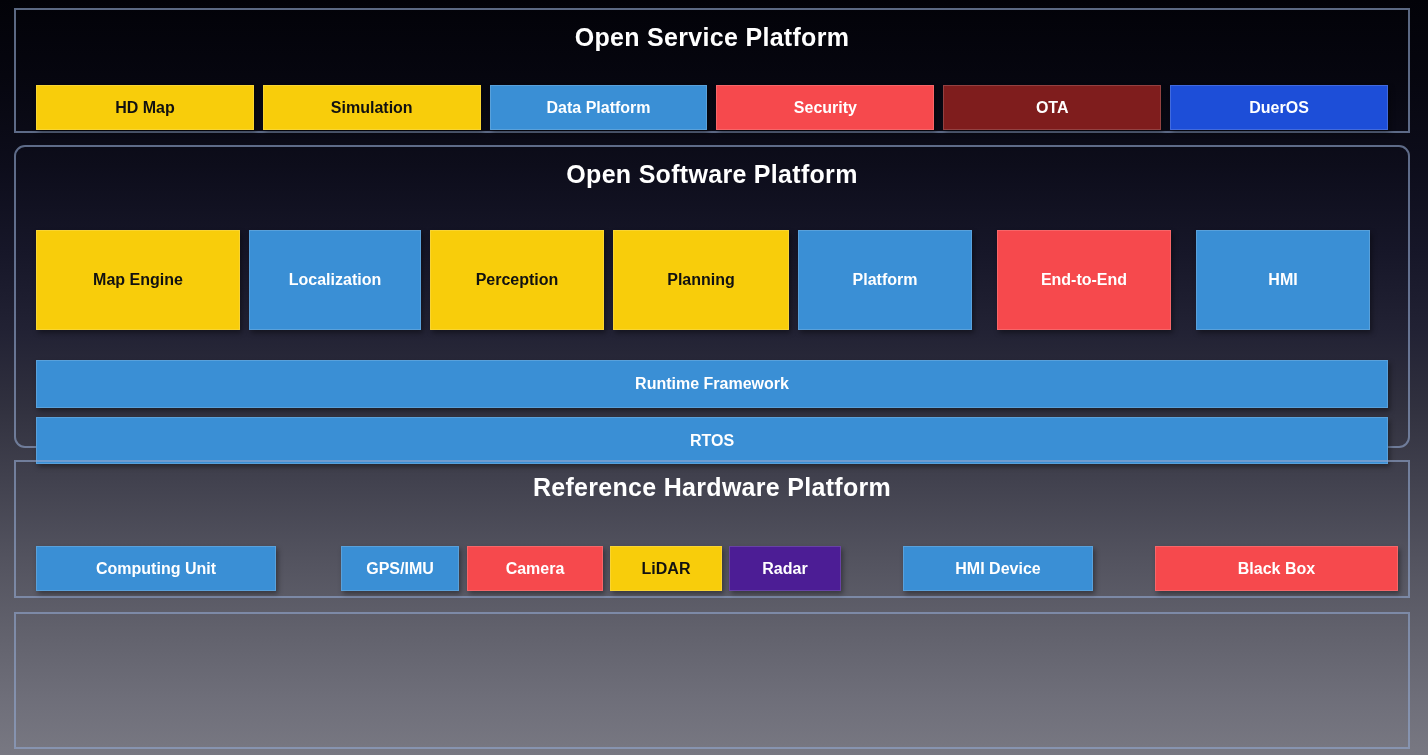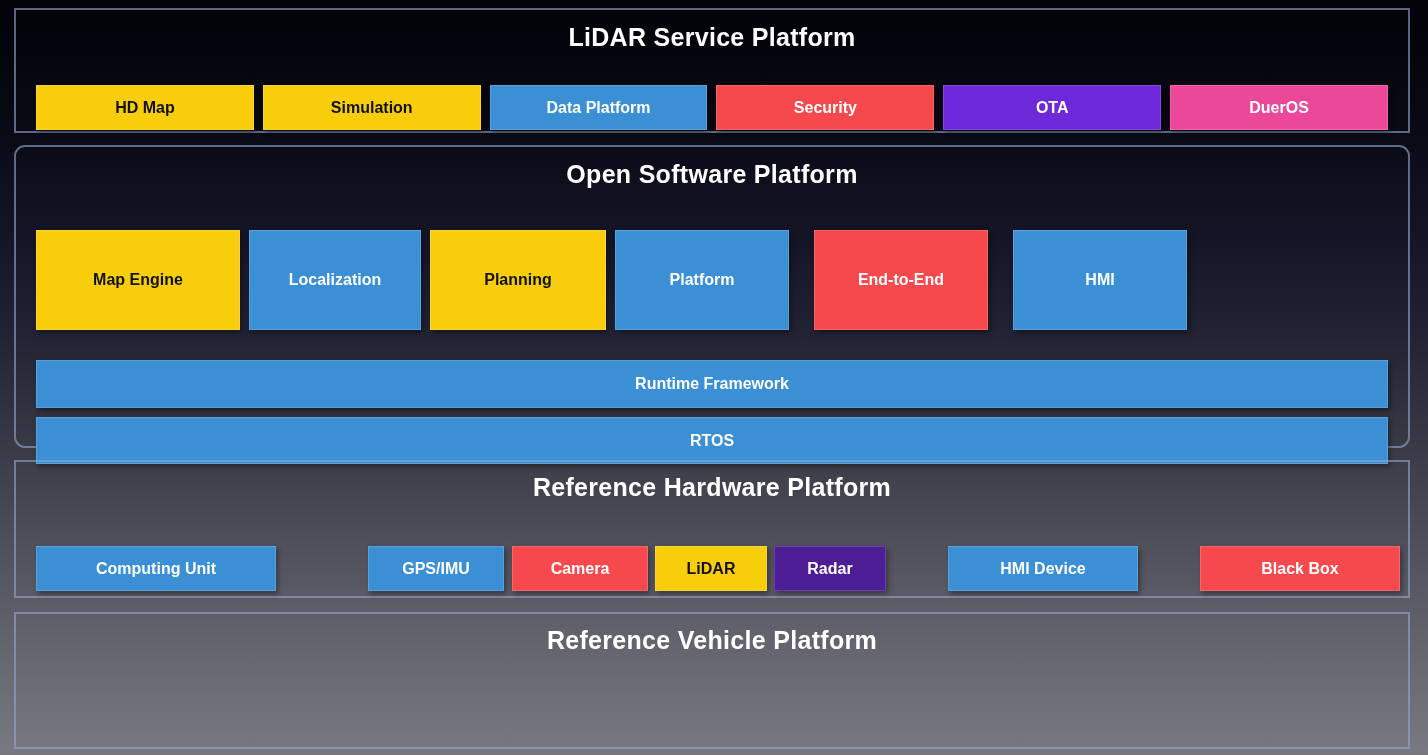--- a/index.html
+++ b/index.html
@@ -48,49 +48,50 @@
   .w204{width:204px}.w172{width:172px}.w174{width:174px}.w176{width:176px}
   .gap-left{margin-left:16px;}
   #sec-software .bar{margin-top:14px;}
   #sec-software .bar + .bar{margin-top:9px;height:47px;}
 
   
   #sec-hardware{top:460px;height:138px;}
   #sec-hardware .section-title{margin-top:11px;}
   #sec-hardware .row{margin-top:28px;}
   #sec-hardware .blk{height:45px;}
-  .w240{width:240px}.w118{width:136px;margin-left:92px}
+  .w240{width:240px}.w118{width:118px;margin-left:65px}
   .w120a{width:136px;margin-left:8px}.w120b{width:112px;margin-left:7px}
-  .w190{width:190px;margin-left:62px}.w228{width:200px;margin-left:62px}
+  .w190{width:190px;margin-left:62px}.w228{width:243px;margin-left:62px}
 
   
   #sec-vehicle{top:612px;height:137px;}
   #sec-vehicle .section-title{margin-top:12px;}
   #sec-vehicle .bar{margin-top:25px;height:45px;}
 </style>
 </head>
 <body>
 
 <div class="section" id="sec-cloud">
-  <div class="section-title">LiDAR Service Platform</div>
+  <div class="section-title">Open Service Platform</div>
   <div class="row">
     <div class="blk grow" data-color="yellow" style="background-color: rgb(248, 205, 11);">HD Map</div>
     <div class="blk grow" data-color="yellow" style="background-color: rgb(248, 205, 11);">Simulation</div>
     <div class="blk grow" data-color="blue" style="background-color: rgb(58, 143, 213);">Data Platform</div>
     <div class="blk grow" data-color="red" style="background-color: rgb(246, 73, 77);">Security</div>
-    <div class="blk grow" data-color="red" style="background-color: #6d28d9;">OTA</div>
-    <div class="blk grow" data-color="blue" style="background-color: #ec4899;">DuerOS</div>
+    <div class="blk grow" data-color="red" style="background-color: #7f1d1d;">OTA</div>
+    <div class="blk grow" data-color="blue" style="background-color: #1d4ed8;">DuerOS</div>
   </div>
 </div>
 
 <div class="section" id="sec-software">
   <div class="section-title">Open Software Platform</div>
   <div class="row">
     <div class="blk w204" data-color="yellow" style="background-color: rgb(248, 205, 11);">Map Engine</div>
     <div class="blk w172" data-color="blue" style="background-color: rgb(58, 143, 213);">Localization</div>
+    <div class="blk w174" data-color="yellow" style="background-color: rgb(248, 205, 11);">Perception</div>
     <div class="blk w176" data-color="yellow" style="background-color: rgb(248, 205, 11);">Planning</div>
     <div class="blk w174" data-color="blue" style="background-color: rgb(58, 143, 213);">Platform</div>
     <div class="blk w174 gap-left" data-color="red" style="background-color: rgb(246, 73, 77);">End-to-End</div>
     <div class="blk w174 gap-left" data-color="blue" style="background-color: rgb(58, 143, 213);">HMI</div>
   </div>
   <div class="bar" data-color="blue" style="background-color: rgb(58, 143, 213);">Runtime Framework</div>
   <div class="bar" data-color="blue" style="background-color: rgb(58, 143, 213);">RTOS</div>
 </div>
 
 <div class="section" id="sec-hardware">
@@ -100,14 +101,13 @@
     <div class="blk w118" data-color="blue" style="background-color: rgb(58, 143, 213);">GPS/IMU</div>
     <div class="blk w120a" data-color="red" style="background-color: rgb(246, 73, 77);">Camera</div>
     <div class="blk w120b" data-color="yellow" style="background-color: rgb(248, 205, 11);">LiDAR</div>
     <div class="blk w120b" data-color="red" style="background-color: #4c1d95;">Radar</div>
     <div class="blk w190" data-color="blue" style="background-color: rgb(58, 143, 213);">HMI Device</div>
     <div class="blk w228" data-color="red" style="background-color: rgb(246, 73, 77);">Black Box</div>
   </div>
 </div>
 
 <div class="section" id="sec-vehicle">
-  <div class="section-title">Reference Vehicle Platform</div>
 </div>
 
 </body></html>

